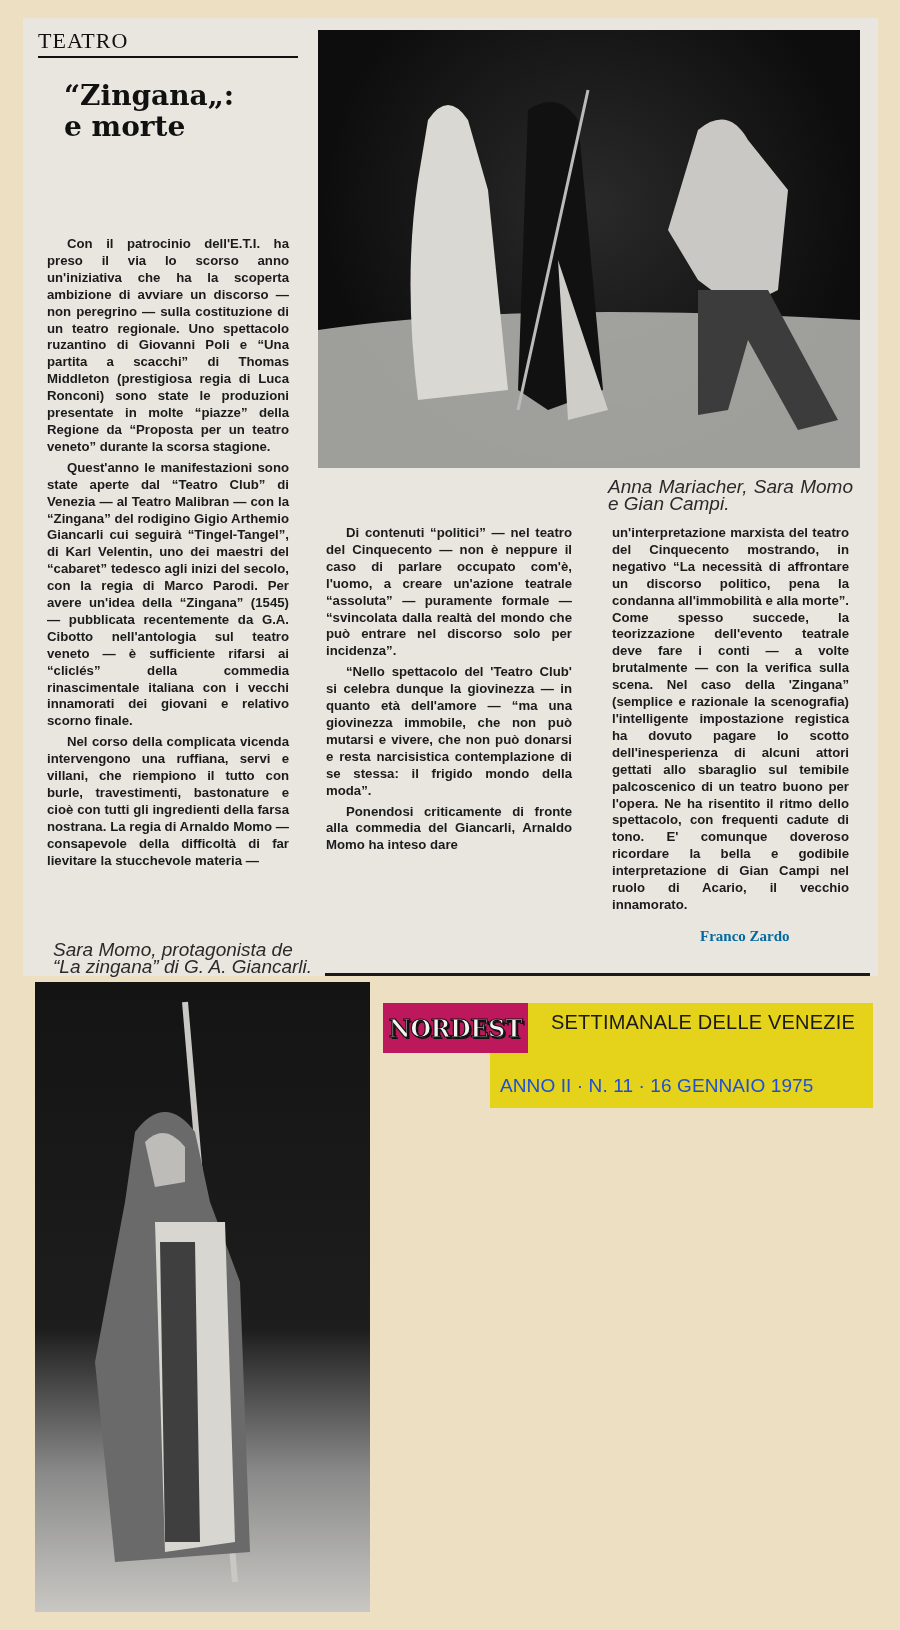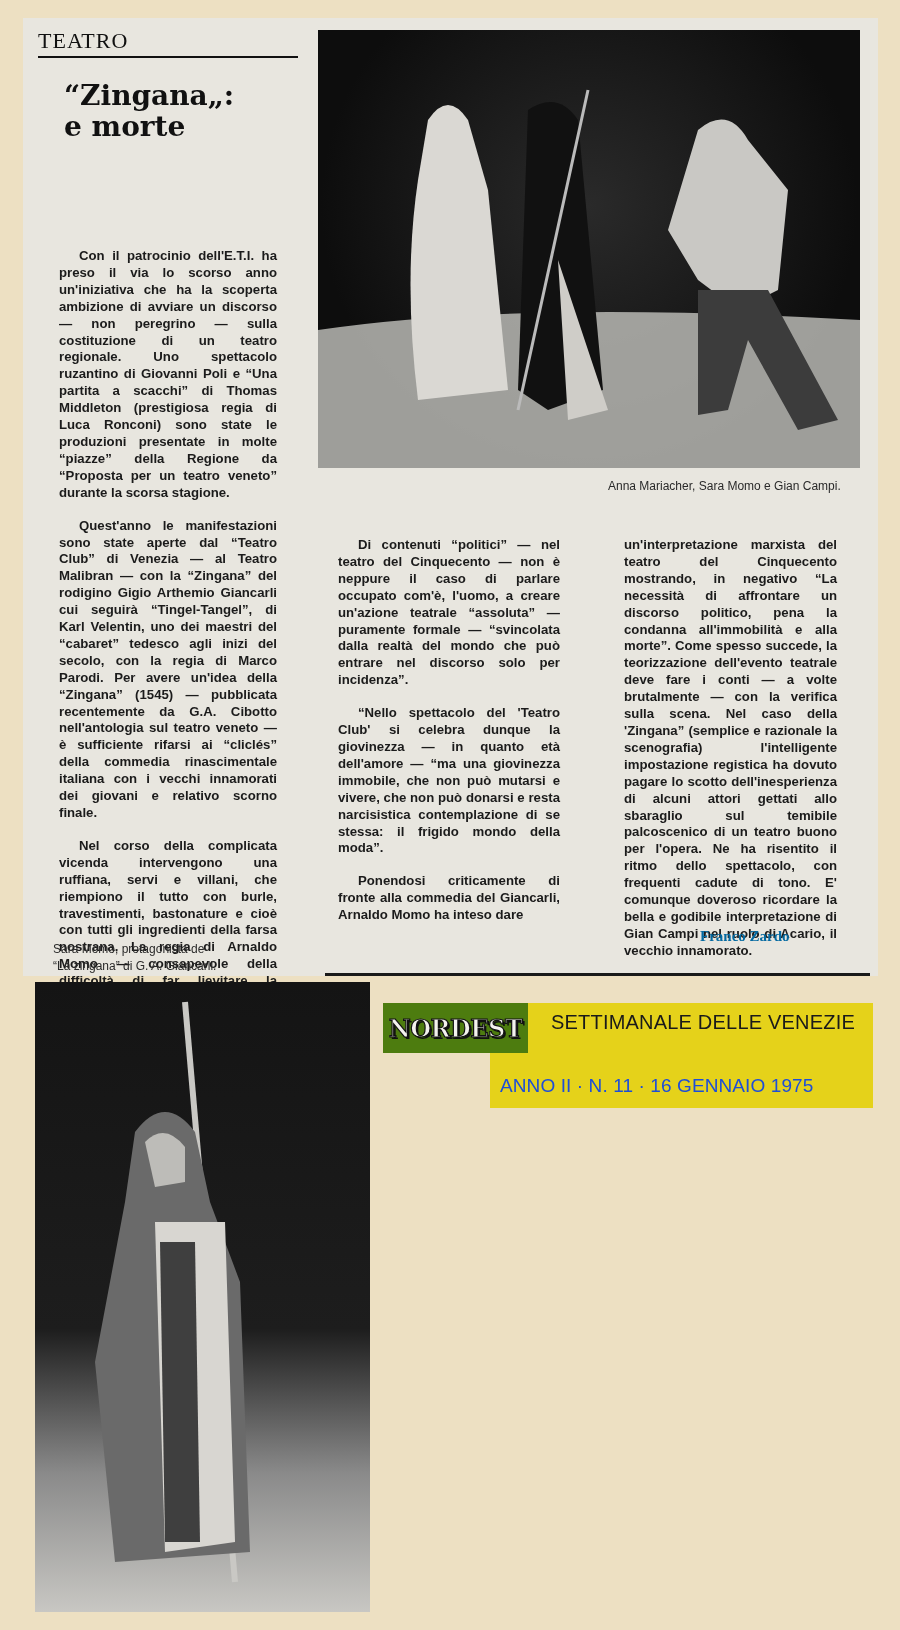--- a/index.html
+++ b/index.html
@@ -23,26 +23,26 @@
       position: absolute; left: 38px; top: 80px; width: 270px;
       font-family: "DejaVu Serif", serif; font-weight: bold;
       font-size: 28px; line-height: 31px; color: #111; margin-left: 26px;
     }
     .headline span { display: block; }
     .col {
       position: absolute; font-size: 13.2px; line-height: 16.9px;
       font-weight: bold; color: #1b1b1b; text-align: justify;
       font-family: "Liberation Sans", sans-serif;
     }
-    .col p { margin: 16px; text-indent: 20px; }
+    .col p { margin: 4px; text-indent: 20px; }
     .col1 { left: 43px; top: 232px; width: 250px; }
     .col2 { left: 322px; top: 521px; width: 254px; }
     .col3 { left: 608px; top: 521px; width: 245px; }
     .caption {
-      position: absolute; font-size: 12px; line-height: 17px;
+      position: absolute; font-style: italic; font-size: 19px; line-height: 17px;
       color: #2a2a2a; font-family: "Liberation Sans", sans-serif;
     }
     .cap1 { left: 53px; top: 941px; width: 260px; }
     .cap2 { left: 608px; top: 478px; width: 245px; text-align: justify; }
     .byline {
       position: absolute; left: 700px; top: 928px;
       font-family: "Liberation Serif", serif; font-weight: bold; font-size: 15px;
       color: #0369a1;
     }
     .rule {
@@ -52,21 +52,21 @@
     .photo {
       position: absolute; overflow: hidden;
       background: radial-gradient(ellipse at 50% 40%, #2a2a2a 0%, #0d0d0d 70%);
     }
     .photo1 { left: 318px; top: 30px; width: 542px; height: 438px; }
     .photo2 { left: 35px; top: 982px; width: 335px; height: 630px;
       background: linear-gradient(180deg, #141414 0%, #1d1d1d 55%, #8a8a8a 78%, #c8c7c3 100%); }
     .photo svg { position: absolute; left: 0; top: 0; width: 100%; height: 100%; }
     .masthead-logo {
       position: absolute; left: 383px; top: 1003px; width: 145px; height: 50px;
-      background: #4d7c0f; display: flex; align-items: center; justify-content: center;
+      background: #be185d; display: flex; align-items: center; justify-content: center;
     }
     .masthead-logo span {
       font-family: "DejaVu Serif", serif; font-weight: bold; font-size: 24px;
       color: #f4f2ee; letter-spacing: -0.5px;
       -webkit-text-stroke: 1.2px #111;
       text-shadow: 2px 2px 0 #111;
     }
     .yellow-top {
       position: absolute; left: 528px; top: 1003px; width: 345px; height: 45px;
       background: #e5d21a;

